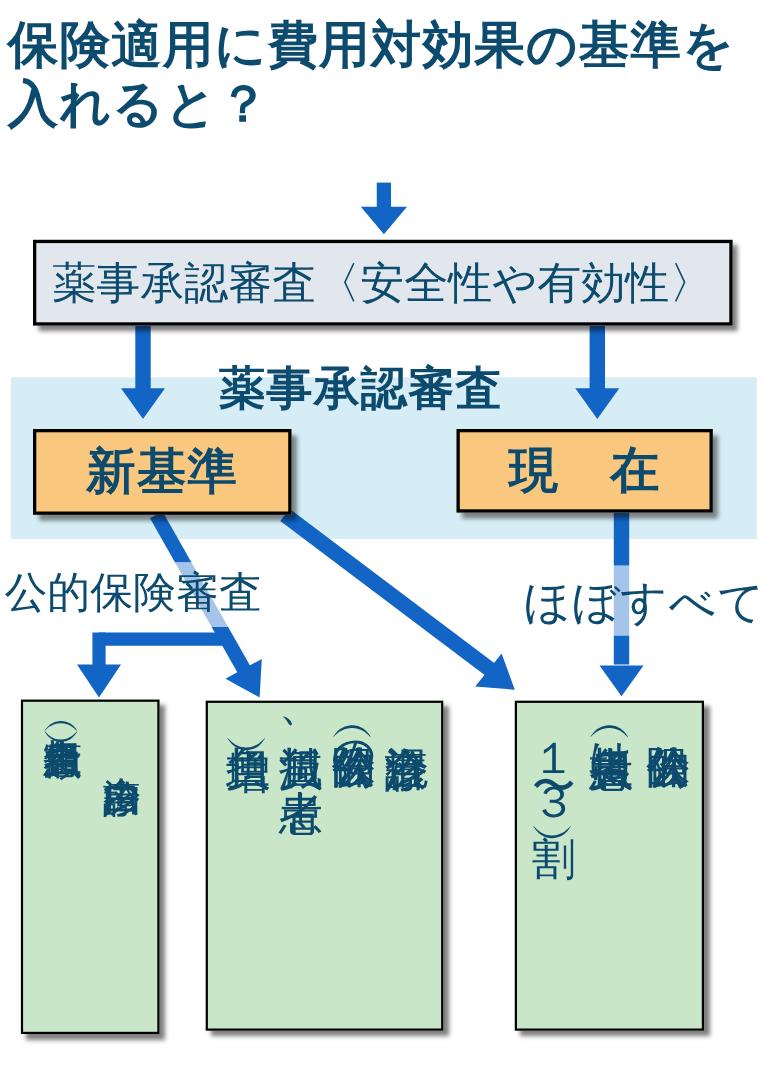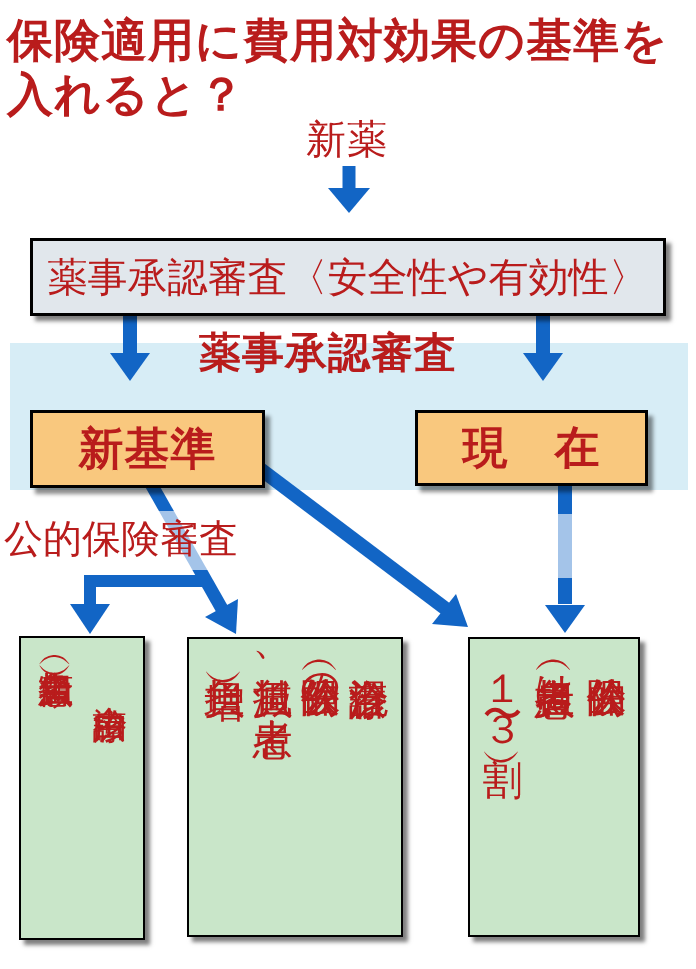--- a/index.html
+++ b/index.html
@@ -1,39 +1,39 @@
 <!DOCTYPE html>
 <html><head>
 <meta charset="utf-8">
 <style>
   html,body{margin:0;padding:0;background:#fff;}
   .canvas{
     position:relative;width:696px;height:969px;background:#ffffff;overflow:hidden;
-    font-family:"Liberation Sans","DejaVu Sans",sans-serif;color:#b91c1c;
+    font-family:"Liberation Sans","DejaVu Sans",sans-serif;color:#0c4a6e;
   }
   *{box-sizing:border-box;}
   .title{
     position:absolute;left:7px;top:14px;width:688px;
     font-size:46px;font-weight:bold;line-height:1.17;letter-spacing:1px;
     white-space:pre-line;
   }
   .source-label{
     position:absolute;left:306px;top:112px;font-size:40px;letter-spacing:1px;
   }
   .band{
     position:absolute;left:10px;top:343px;width:678px;height:147px;
     background:#d7edf6;
   }
   .arrows{position:absolute;left:0;top:0;width:696px;height:969px;}
   .band-heading{
     position:absolute;left:0;top:325px;width:656px;text-align:center;
     font-size:42px;font-weight:bold;letter-spacing:1px;
   }
   .box{
-    position:absolute;display:flex;align-items:center;justify-content:center;margin-top:20px;
+    position:absolute;display:flex;align-items:center;justify-content:center;
   }
   .approval-box{
     left:30px;top:218px;width:636px;height:78px;
     background:#e1e7ec;border:3px solid #000;
     box-shadow:5px 5px 4px rgba(0,0,0,0.5);
     font-size:40px;
   }
   .criteria{
     background:#f9c87e;border:3px solid #000;
     box-shadow:5px 6px 4px rgba(0,0,0,0.45);
@@ -108,37 +108,37 @@
 
     <g fill="rgba(255,255,255,0.62)" stroke="none">
       <rect x="0" y="511" width="234" height="59"></rect>
       <rect x="472" y="514" width="224" height="64"></rect>
     </g>
   </svg>
 
   <div class="title">保険適用に費用対効果の基準を
 入れると？</div>
 
-  <div class="source-label">新薬</div>
 
   <div class="box approval-box">
     <span>薬事承認審査〈安全性や有効性〉</span>
   </div>
 
   <div class="band-heading">薬事承認審査</div>
 
   <div class="box criteria box-current">
     <span>現　在</span>
   </div>
 
   <div class="box criteria box-new-criteria">
     <span>新基準</span>
   </div>
 
   <div class="branch-label label-left">公的保険審査</div>
+  <div class="branch-label label-right">ほぼすべて</div>
 
   <div class="outcome outcome-free">
     <div class="vtext">　自由診療
 （全額患者負担）</div>
   </div>
 
   <div class="outcome outcome-mixed">
     <div class="vtext">混合診療
 （公的保険の
 負担減、患者

